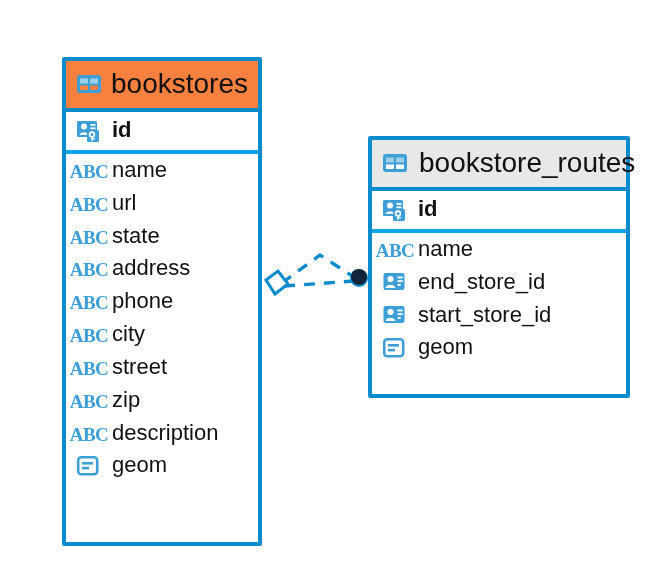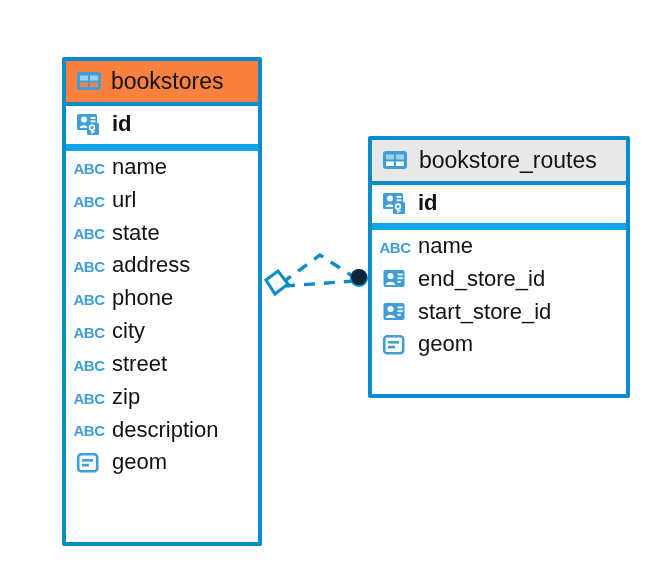--- a/index.html
+++ b/index.html
@@ -28,30 +28,30 @@
     background: #ffffff;
     border: 4px solid #0a8ccc;
     border-radius: 2px;
   }
   .entity-header {
     box-sizing: border-box;
     display: flex;
     align-items: center;
     gap: 9px;
     padding: 6px 10px 7px 10px;
-    font-size: 23px;
+    font-size: 28px;
     color: #111111;
     border-bottom: 4px solid #0a8ccc;
     white-space: nowrap;
   }
   .entity-header.accent-orange { background: #f9813f; }
   .entity-header.accent-grey   { background: #e8e8e8; gap: 11px; }
 
   .entity-pk-section {
-    border-bottom: 7px solid #0ea5e9;
+    border-bottom: 4px solid #0ea5e9;
   }
 
   .field-row {
     box-sizing: border-box;
     display: flex;
     align-items: center;
     gap: 10px;
     padding: 3px 10px 3px 10px;
     font-size: 22px;
     color: #111111;
@@ -69,22 +69,22 @@
     flex: 0 0 auto;
     display: inline-flex;
     align-items: center;
     justify-content: center;
   }
   .icon svg { display: block; }
 
   .icon-abc {
     width: 26px;
     height: 22px;
-    font-family: Liberation Sans, sans-serif;
-    font-size: 15px;
+    font-family: Liberation Serif, serif;
+    font-size: 19px;
     font-weight: bold;
     letter-spacing: -0.5px;
     color: #3e9ed6;
     line-height: 1;
     padding-top: 2px;
   }
 
   
   .connector {
     position: absolute;

